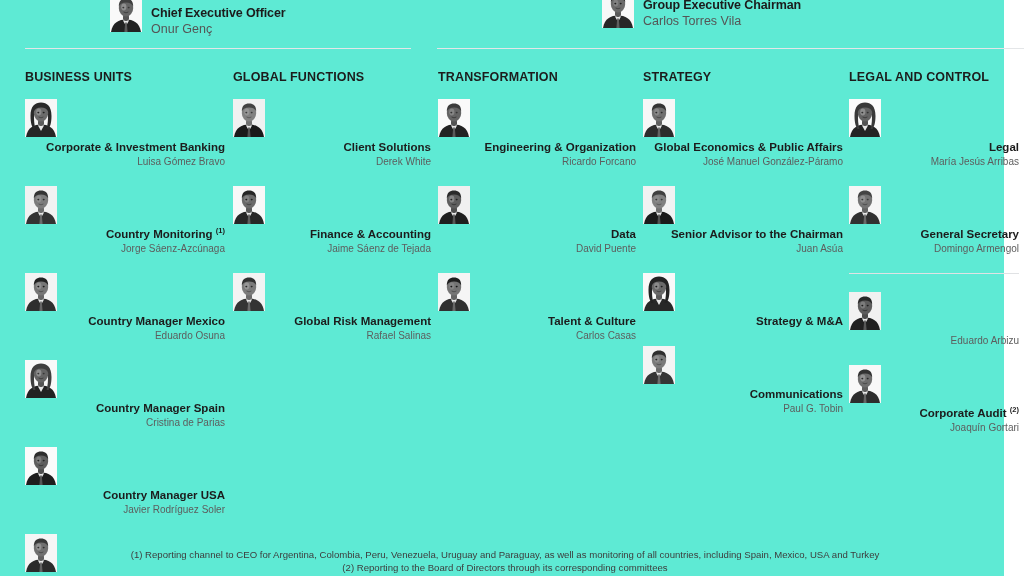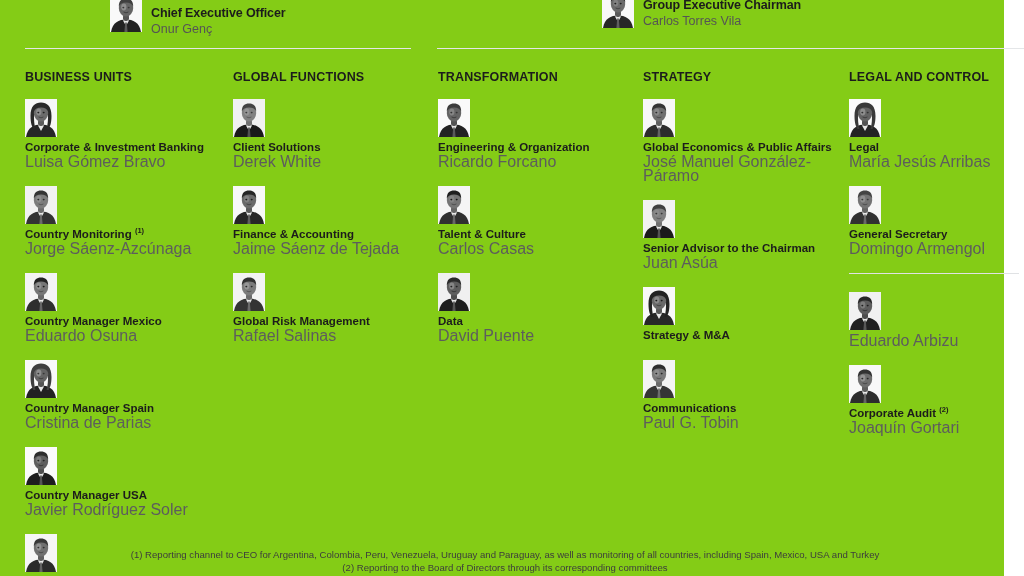--- a/index.html
+++ b/index.html
@@ -10,21 +10,21 @@
     background: #ffffff;
     font-family: "Liberation Sans", sans-serif;
     color: #2b2b2b;
     overflow: hidden;
   }
 
   #root {
     position: relative;
     width: 1004px;
     height: 576px;
-    background: #84cc16;
+    background: #5eead4;
   }
 
   
   .exec-bar {
     position: absolute;
     top: 0;
     left: 0;
     width: 1024px;
     height: 46px;
   }
@@ -89,20 +89,21 @@
     font-weight: bold;
     letter-spacing: 0.15px;
     color: #1c1c1c;
     line-height: 14px;
     margin-bottom: 15px;
     white-space: nowrap;
   }
 
   .person {
     margin-bottom: 17px;
+    text-align: right;
   }
 
   .portrait {
     width: 32px;
     height: 38px;
     display: block;
     margin-bottom: 4px;
     overflow: hidden;
   }
   .portrait svg { display: block; }
@@ -113,21 +114,21 @@
     line-height: 13.5px;
     color: #1c1c1c;
   }
   .p-role sup {
     font-size: 7.5px;
     font-weight: bold;
     vertical-align: super;
     line-height: 0;
   }
   .p-name {
-    font-size: 16px;
+    font-size: 10px;
     font-weight: normal;
     line-height: 14px;
     color: #5d5d5d;
     margin-top: 0.5px;
   }
 
   .col-rule {
     height: 1px;
     background: #e0e2e4;
     margin: 3px 0 18px 0;
@@ -501,20 +502,48 @@
 
     <path d="M13.9 18.2 Q16 19.7 18.1 18.2" stroke="rgb(52,52,52)" stroke-width="0.8" fill="none" stroke-linecap="round"></path>
   </svg>
           </div>
           <div class="p-role"><span>Engineering &amp; Organization</span></div>
           <div class="p-name">Ricardo Forcano</div>
         </div>
         <div class="person">
           <div class="portrait">
   <svg width="32" height="38" viewBox="0 0 32 38" xmlns="http://www.w3.org/2000/svg">
+    <rect width="32" height="38" fill="rgb(240,240,240)"></rect>
+
+    <path d="M1 38 C2.5 28.5 9 25.5 16 25.5 C23 25.5 29.5 28.5 31 38 Z" fill="rgb(31,31,31)"></path>
+
+    <path d="M13 26.5 L16 32 L19 26.5 L16.6 25.6 L15.4 25.6 Z" fill="rgb(232,232,232)"></path>
+
+    <path d="M15.2 28.5 L16.8 28.5 L17.6 38 L14.4 38 Z" fill="rgb(86,86,86)"></path>
+
+    <rect x="13" y="20" width="6" height="7" rx="2.4" fill="rgb(78,78,78)"></rect>
+
+    <ellipse cx="16" cy="14" rx="7.2" ry="8.6" fill="rgb(94,94,94)"></ellipse>
+
+    <ellipse cx="13.8" cy="13" rx="2.6" ry="3.4" fill="rgb(183,183,183)" opacity="0.45"></ellipse>
+
+    <path d="M8.8 12.6 C8.8 6.4 11.8 4.6 16 4.6 C20.2 4.6 23.2 6.4 23.2 12.6 C22 9.4 19.6 8.4 16 8.4 C12.4 8.4 10 9.4 8.8 12.6 Z" fill="rgb(42,42,42)"></path>
+
+    <ellipse cx="13.3" cy="13.6" rx="1" ry="0.82" fill="rgb(34,34,34)"></ellipse>
+    <ellipse cx="18.7" cy="13.6" rx="1" ry="0.82" fill="rgb(34,34,34)"></ellipse>
+
+    <path d="M13.9 18.2 Q16 19.7 18.1 18.2" stroke="rgb(46,46,46)" stroke-width="0.8" fill="none" stroke-linecap="round"></path>
+  </svg>
+          </div>
+          <div class="p-role"><span>Data</span></div>
+          <div class="p-name">David Puente</div>
+        </div>
+        <div class="person">
+          <div class="portrait">
+  <svg width="32" height="38" viewBox="0 0 32 38" xmlns="http://www.w3.org/2000/svg">
     <rect width="32" height="38" fill="rgb(245,245,245)"></rect>
 
     <path d="M1 38 C2.5 28.5 9 25.5 16 25.5 C23 25.5 29.5 28.5 31 38 Z" fill="rgb(48,48,48)"></path>
 
     <path d="M13 26.5 L16 32 L19 26.5 L16.6 25.6 L15.4 25.6 Z" fill="rgb(232,232,232)"></path>
 
     <path d="M15.2 28.5 L16.8 28.5 L17.6 38 L14.4 38 Z" fill="rgb(103,103,103)"></path>
 
     <rect x="13" y="20" width="6" height="7" rx="2.4" fill="rgb(101,101,101)"></rect>
 
@@ -525,48 +554,20 @@
     <path d="M8.8 12.6 C8.8 6.4 11.8 4.6 16 4.6 C20.2 4.6 23.2 6.4 23.2 12.6 C22 9.4 19.6 8.4 16 8.4 C12.4 8.4 10 9.4 8.8 12.6 Z" fill="rgb(31,31,31)"></path>
 
     <ellipse cx="13.3" cy="13.6" rx="1" ry="0.82" fill="rgb(23,23,23)"></ellipse>
     <ellipse cx="18.7" cy="13.6" rx="1" ry="0.82" fill="rgb(23,23,23)"></ellipse>
 
     <path d="M13.9 18.2 Q16 19.7 18.1 18.2" stroke="rgb(69,69,69)" stroke-width="0.8" fill="none" stroke-linecap="round"></path>
   </svg>
           </div>
           <div class="p-role"><span>Talent &amp; Culture</span></div>
           <div class="p-name">Carlos Casas</div>
-        </div>
-        <div class="person">
-          <div class="portrait">
-  <svg width="32" height="38" viewBox="0 0 32 38" xmlns="http://www.w3.org/2000/svg">
-    <rect width="32" height="38" fill="rgb(240,240,240)"></rect>
-
-    <path d="M1 38 C2.5 28.5 9 25.5 16 25.5 C23 25.5 29.5 28.5 31 38 Z" fill="rgb(31,31,31)"></path>
-
-    <path d="M13 26.5 L16 32 L19 26.5 L16.6 25.6 L15.4 25.6 Z" fill="rgb(232,232,232)"></path>
-
-    <path d="M15.2 28.5 L16.8 28.5 L17.6 38 L14.4 38 Z" fill="rgb(86,86,86)"></path>
-
-    <rect x="13" y="20" width="6" height="7" rx="2.4" fill="rgb(78,78,78)"></rect>
-
-    <ellipse cx="16" cy="14" rx="7.2" ry="8.6" fill="rgb(94,94,94)"></ellipse>
-
-    <ellipse cx="13.8" cy="13" rx="2.6" ry="3.4" fill="rgb(183,183,183)" opacity="0.45"></ellipse>
-
-    <path d="M8.8 12.6 C8.8 6.4 11.8 4.6 16 4.6 C20.2 4.6 23.2 6.4 23.2 12.6 C22 9.4 19.6 8.4 16 8.4 C12.4 8.4 10 9.4 8.8 12.6 Z" fill="rgb(42,42,42)"></path>
-
-    <ellipse cx="13.3" cy="13.6" rx="1" ry="0.82" fill="rgb(34,34,34)"></ellipse>
-    <ellipse cx="18.7" cy="13.6" rx="1" ry="0.82" fill="rgb(34,34,34)"></ellipse>
-
-    <path d="M13.9 18.2 Q16 19.7 18.1 18.2" stroke="rgb(46,46,46)" stroke-width="0.8" fill="none" stroke-linecap="round"></path>
-  </svg>
-          </div>
-          <div class="p-role"><span>Data</span></div>
-          <div class="p-name">David Puente</div>
         </div>
       </div>
       <div class="col col-3">
         <div class="col-head">STRATEGY</div>
         <div class="person">
           <div class="portrait">
   <svg width="32" height="38" viewBox="0 0 32 38" xmlns="http://www.w3.org/2000/svg">
     <rect width="32" height="38" fill="rgb(247,247,247)"></rect>
 
     <path d="M1 38 C2.5 28.5 9 25.5 16 25.5 C23 25.5 29.5 28.5 31 38 Z" fill="rgb(44,44,44)"></path>

